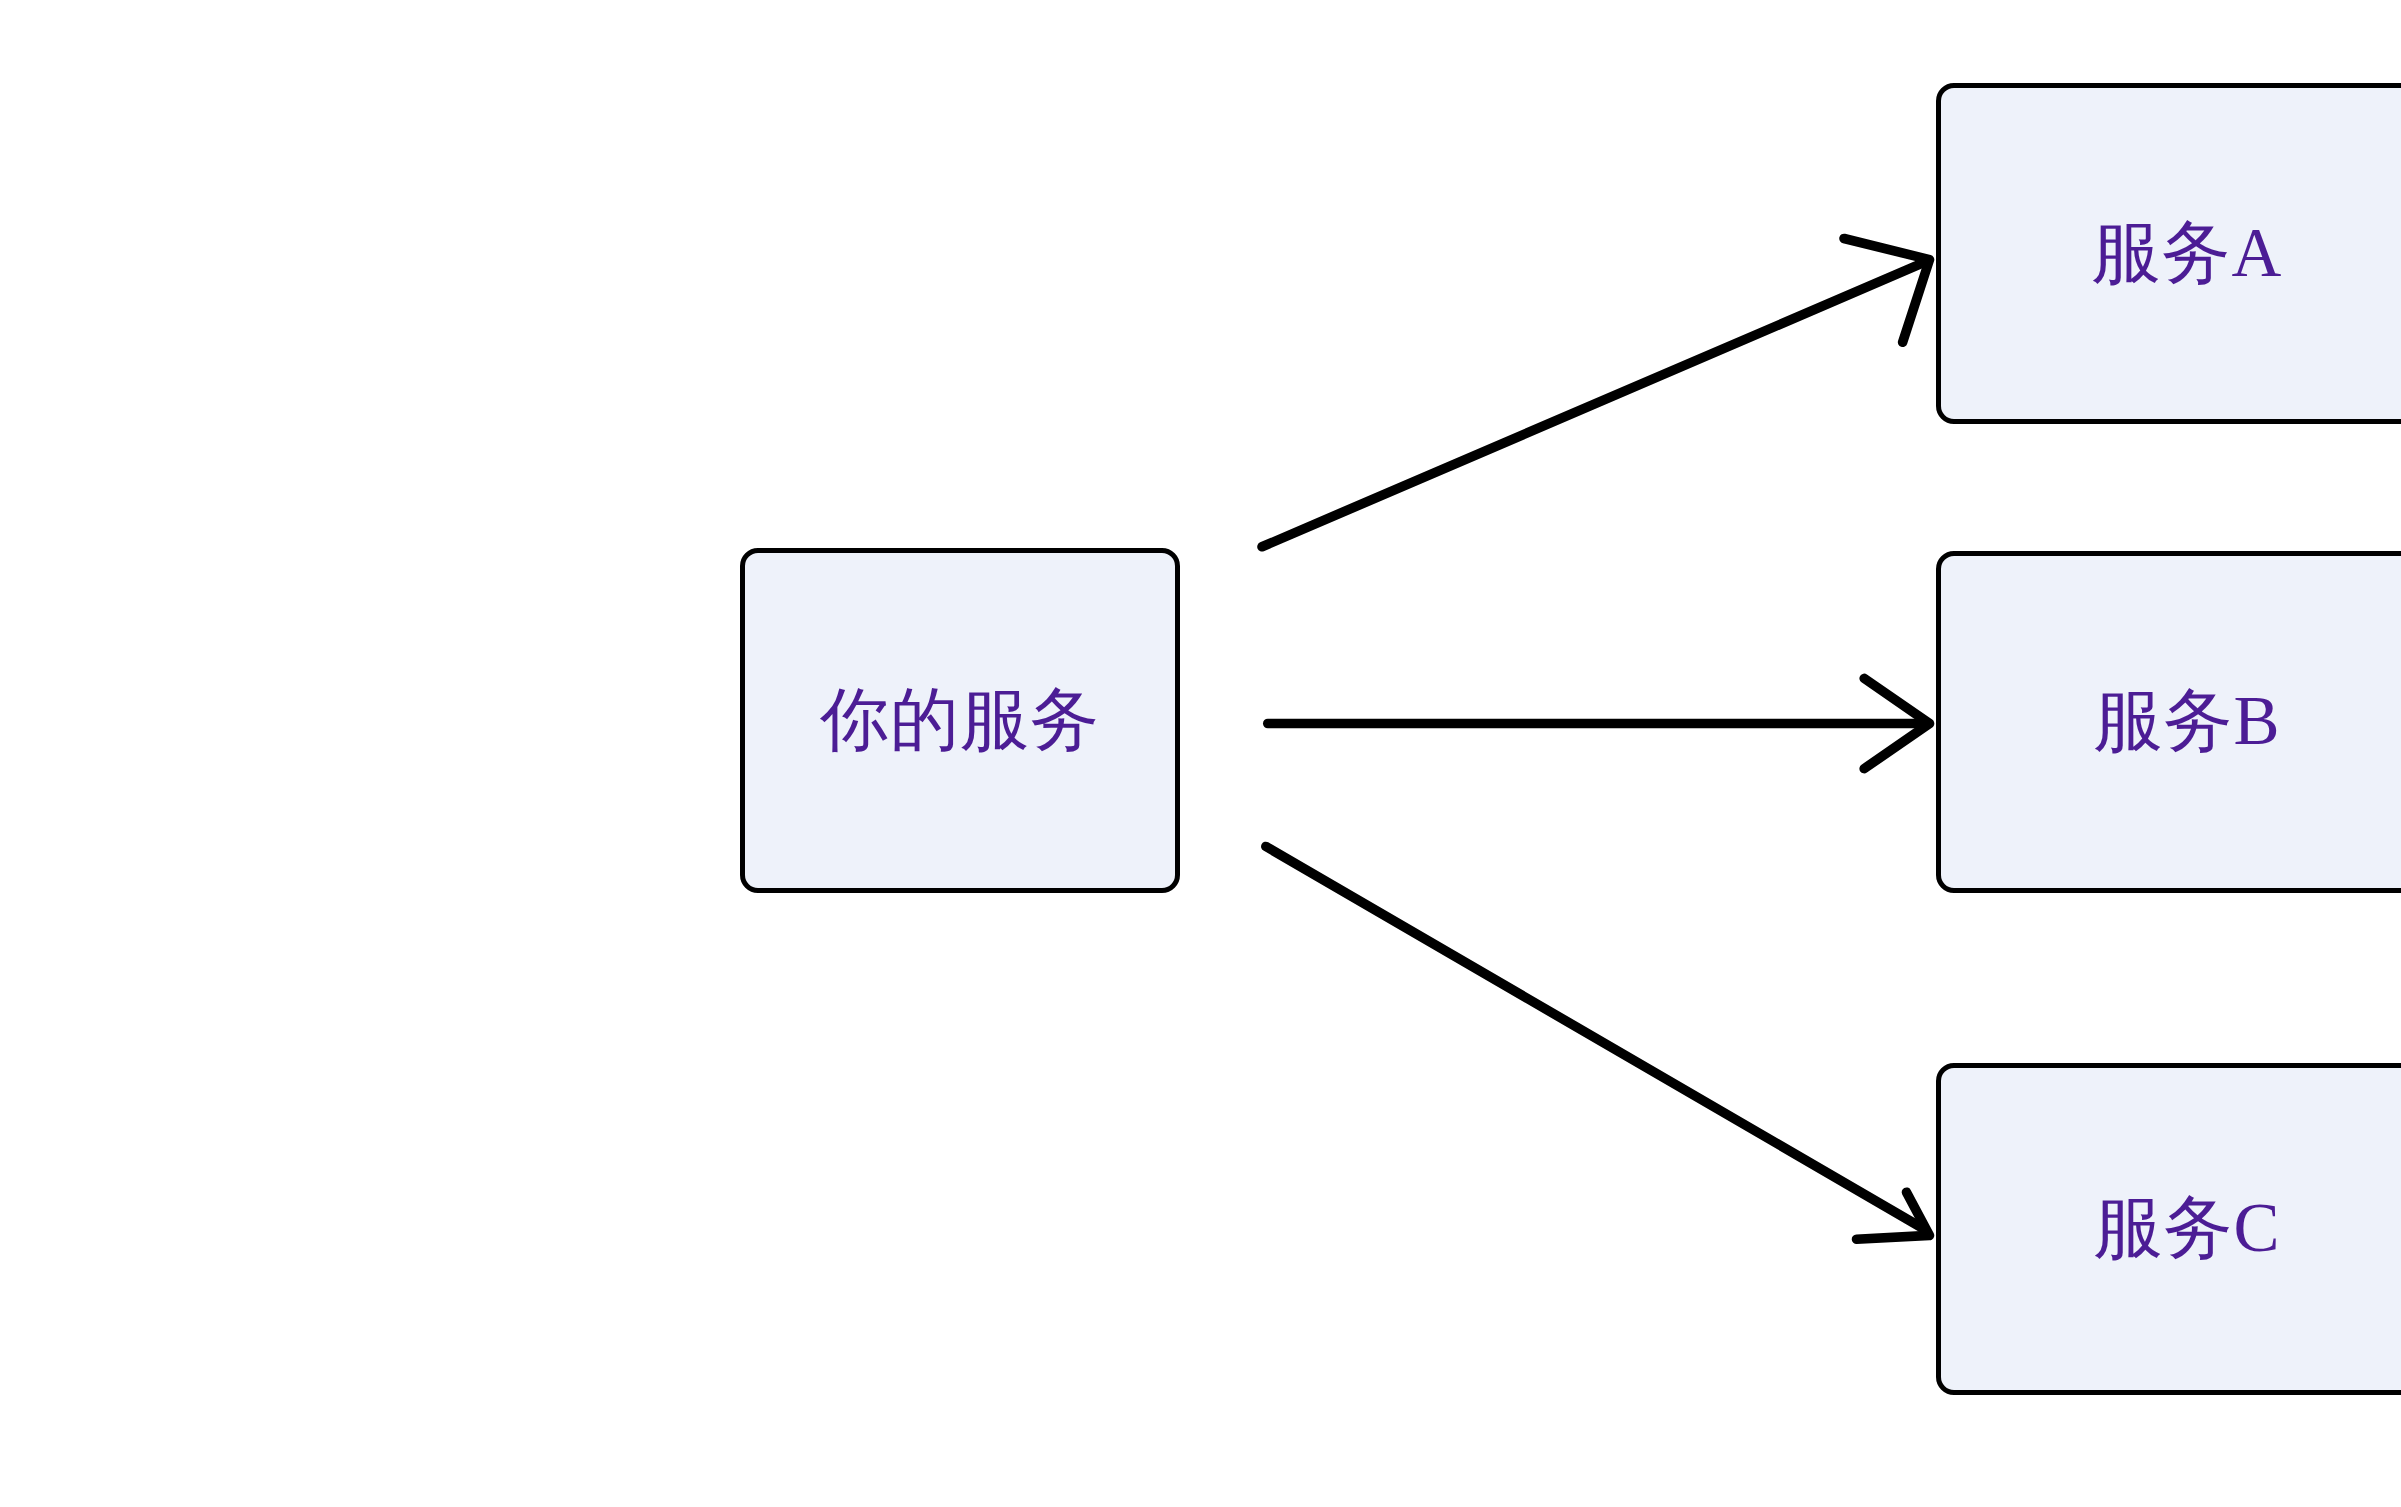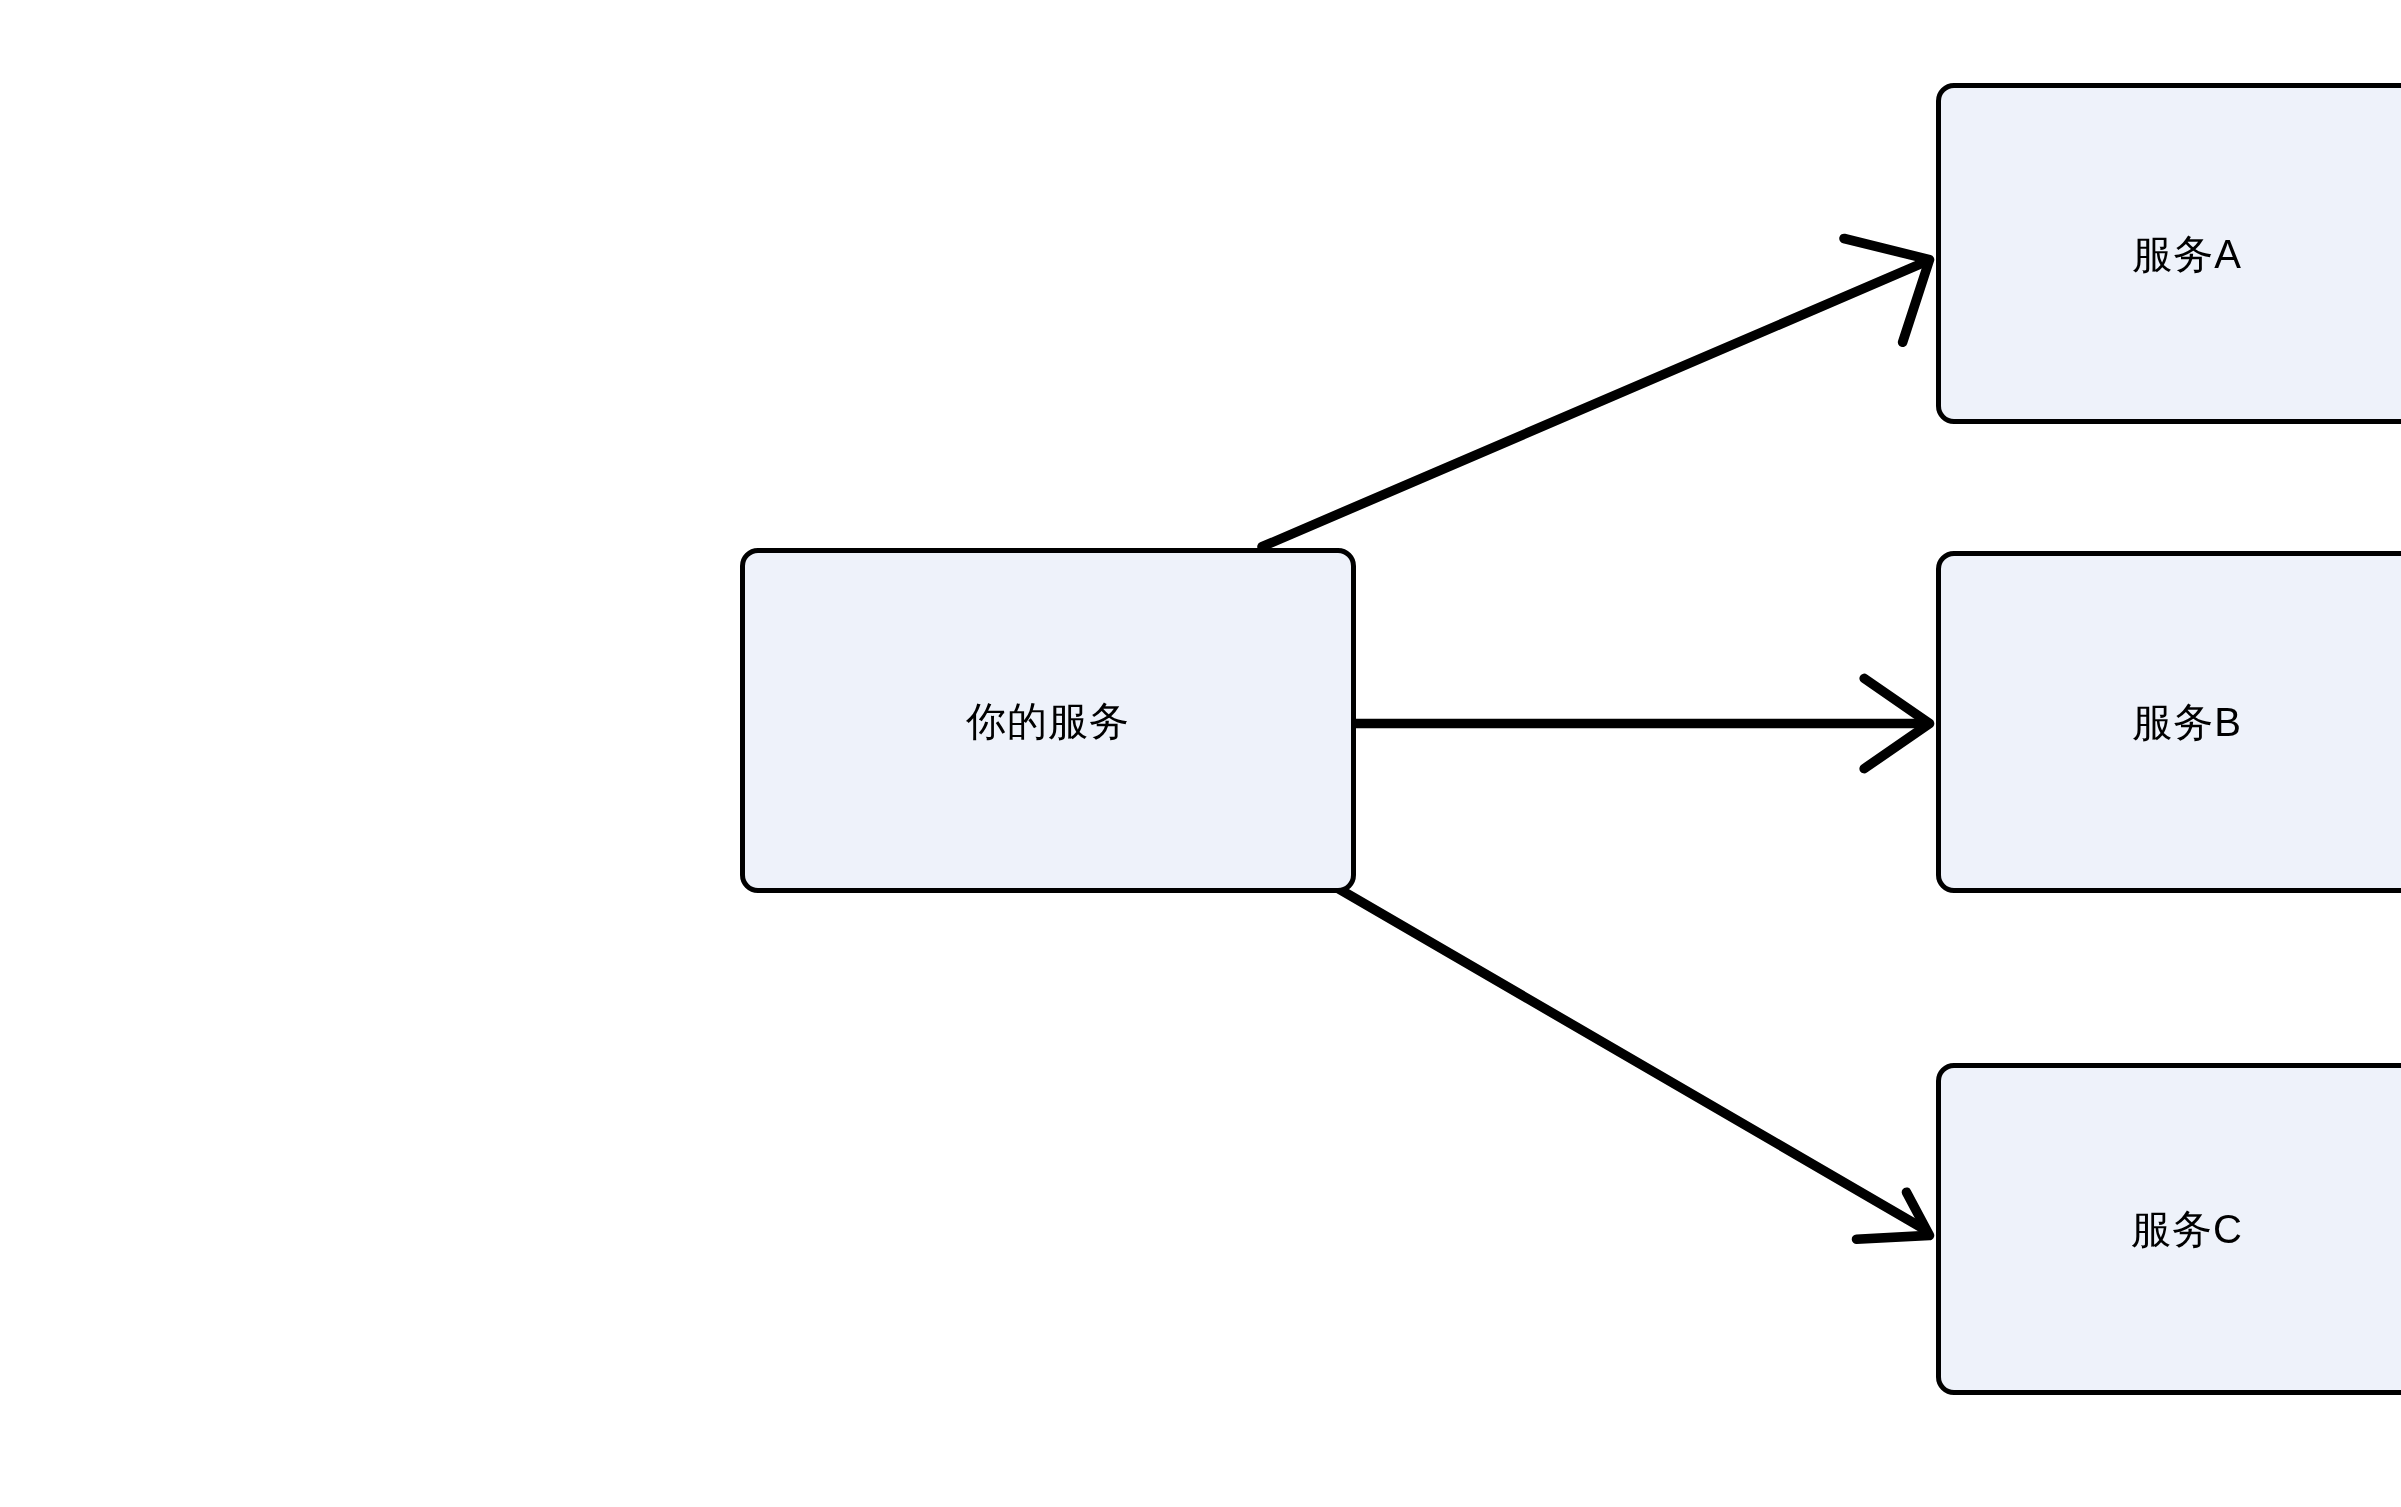--- a/index.html
+++ b/index.html
@@ -24,29 +24,29 @@
     position: absolute;
     box-sizing: border-box;
     background: #eef2fa;
     border: 5.8px solid #000000;
     border-radius: 18px;
     display: flex;
     align-items: center;
     justify-content: center;
   }
   .node-label {
-    font-family: Liberation Sans, sans-serif;
-    font-size: 40px;
+    font-family: Liberation Serif, serif;
+    font-size: 69px;
     line-height: 1.15;
-    color: #000000;
+    color: #4c1d95;
     letter-spacing: 1px;
     white-space: nowrap;
     user-select: none;
   }
-  #node-source   { left: 740px; top: 548px; width: 616px; height: 345px; }
+  #node-source   { left: 740px; top: 548px; width: 440px; height: 345px; }
   #node-target-a { left: 1936px; top: 83px;  width: 502px; height: 341px; }
   #node-target-b { left: 1936px; top: 551px; width: 502px; height: 342px; }
   #node-target-c { left: 1936px; top: 1063px; width: 502px; height: 332px; }
 </style>
 </head>
 <body>
 
 <svg id="diagram-canvas" viewBox="0 0 7128 3139" xmlns="http://www.w3.org/2000/svg" aria-hidden="true">
   <g>
     <g>

